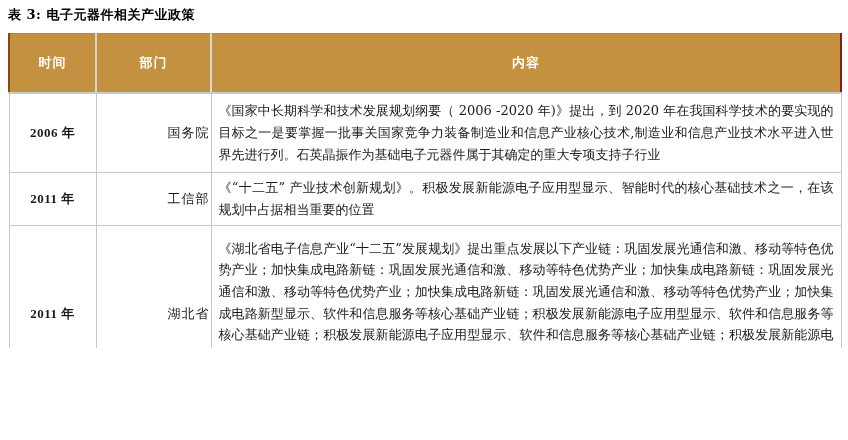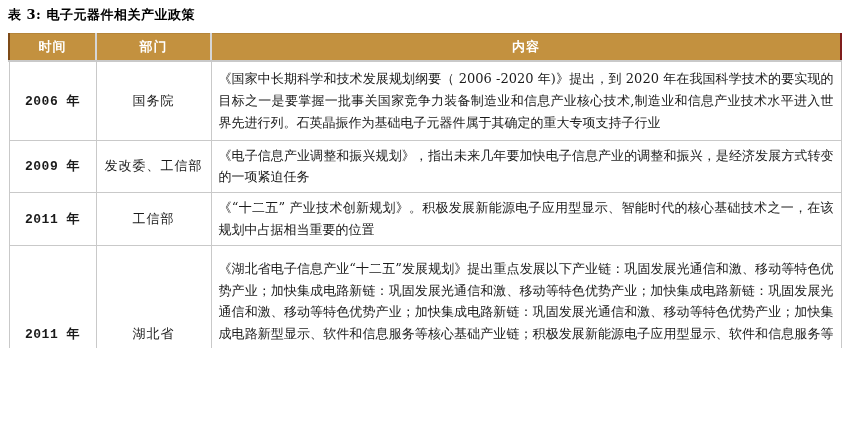--- a/index.html
+++ b/index.html
@@ -29,44 +29,44 @@
   col.c-time { width: 87px; }
   col.c-dept { width: 115px; }
   col.c-content { width: 630px; }
 
   th {
     background: #C3913F;
     color: #ffffff;
     font-size: 13px;
     font-weight: bold;
     height: 26px;
-    padding: 0;
+    padding: 16px;
     text-align: center;
     vertical-align: middle;
     border-top: 1px solid #b5853a;
     border-bottom: 2px solid #c9c9c9;
     border-left: 2px solid #d6d6d6;
     letter-spacing: 1px;
   }
   th:first-child { border-left: 2px solid #7E4B18; }
   th:last-child  { border-right: 2px solid #7f1d1d; }
 
   td {
     border: 1px solid #c9c9c9;
     font-size: 13px;
     vertical-align: middle;
     color: #1a1a1a;
   }
   td.cell-time {
     text-align: center;
     font-weight: bold;
-    font-family: Liberation Mono, monospace;
+    font-family: Liberation Serif, serif;
     letter-spacing: 0.5px;
   }
-  td.cell-dept { text-align: center; letter-spacing: 1px; }
+  td.cell-dept { text-align: right; letter-spacing: 1px; }
   td.cell-content {
     padding: 4px 7px;
     text-align: justify;
     text-justify: inter-ideograph;
     line-height: 21.7px;
   }
   tr.row-1 { height: 79px; }
   tr.row-2 { height: 47px; }
   tr.row-3 { height: 53px; }
   tr.row-4 { height: 177px; }
@@ -90,25 +90,20 @@
         <th>部门</th>
         <th>内容</th>
       </tr>
     </thead>
     <tbody>
       <tr class="row-1">
         <td class="cell-time">2006 年</td>
         <td class="cell-dept">国务院</td>
         <td class="cell-content">《国家中长期科学和技术发展规划纲要（ 2006 -2020 年)》提出，到 2020 年在我国科学技术的要实现的目标之一是要掌握一批事关国家竞争力装备制造业和信息产业核心技术,制造业和信息产业技术水平进入世界先进行列。石英晶振作为基础电子元器件属于其确定的重大专项支持子行业</td>
       </tr>
-      <tr class="row-2">
-        <td class="cell-time">2009 年</td>
-        <td class="cell-dept">发改委、工信部</td>
-        <td class="cell-content">《电子信息产业调整和振兴规划》，指出未来几年要加快电子信息产业的调整和振兴，是经济发展方式转变的一项紧迫任务</td>
-      </tr>
       <tr class="row-3">
         <td class="cell-time">2011 年</td>
         <td class="cell-dept">工信部</td>
         <td class="cell-content">《“十二五” 产业技术创新规划》。积极发展新能源电子应用型显示、智能时代的核心基础技术之一，在该规划中占据相当重要的位置</td>
       </tr>
       <tr class="row-4">
         <td class="cell-time">2011 年</td>
         <td class="cell-dept">湖北省</td>
         <td class="cell-content">《湖北省电子信息产业“十二五”发展规划》提出重点发展以下产业链：巩固发展光通信和激、移动等特色优势产业；加快集成电路新链：巩固发展光通信和激、移动等特色优势产业；加快集成电路新链：巩固发展光通信和激、移动等特色优势产业；加快集成电路新链：巩固发展光通信和激、移动等特色优势产业；加快集成电路新型显示、软件和信息服务等核心基础产业链；积极发展新能源电子应用型显示、软件和信息服务等核心基础产业链；积极发展新能源电子应用型显示、软件和信息服务等核心基础产业链；积极发展新能源电子应用型显示、软件和信息服务等核心基础产业链；积极发展新能源电子应用、数字家庭等新应用产业链。同时，打造光通信和激光软件信息服务、数字家庭等新应用产业链</td>
       </tr>

